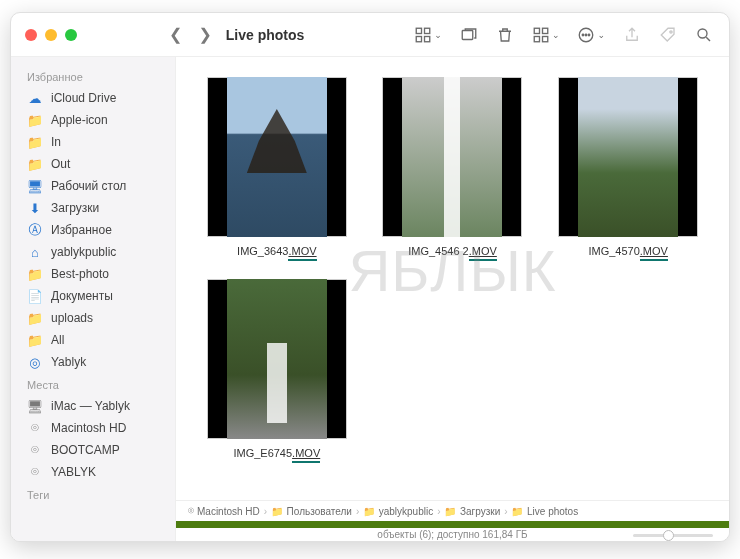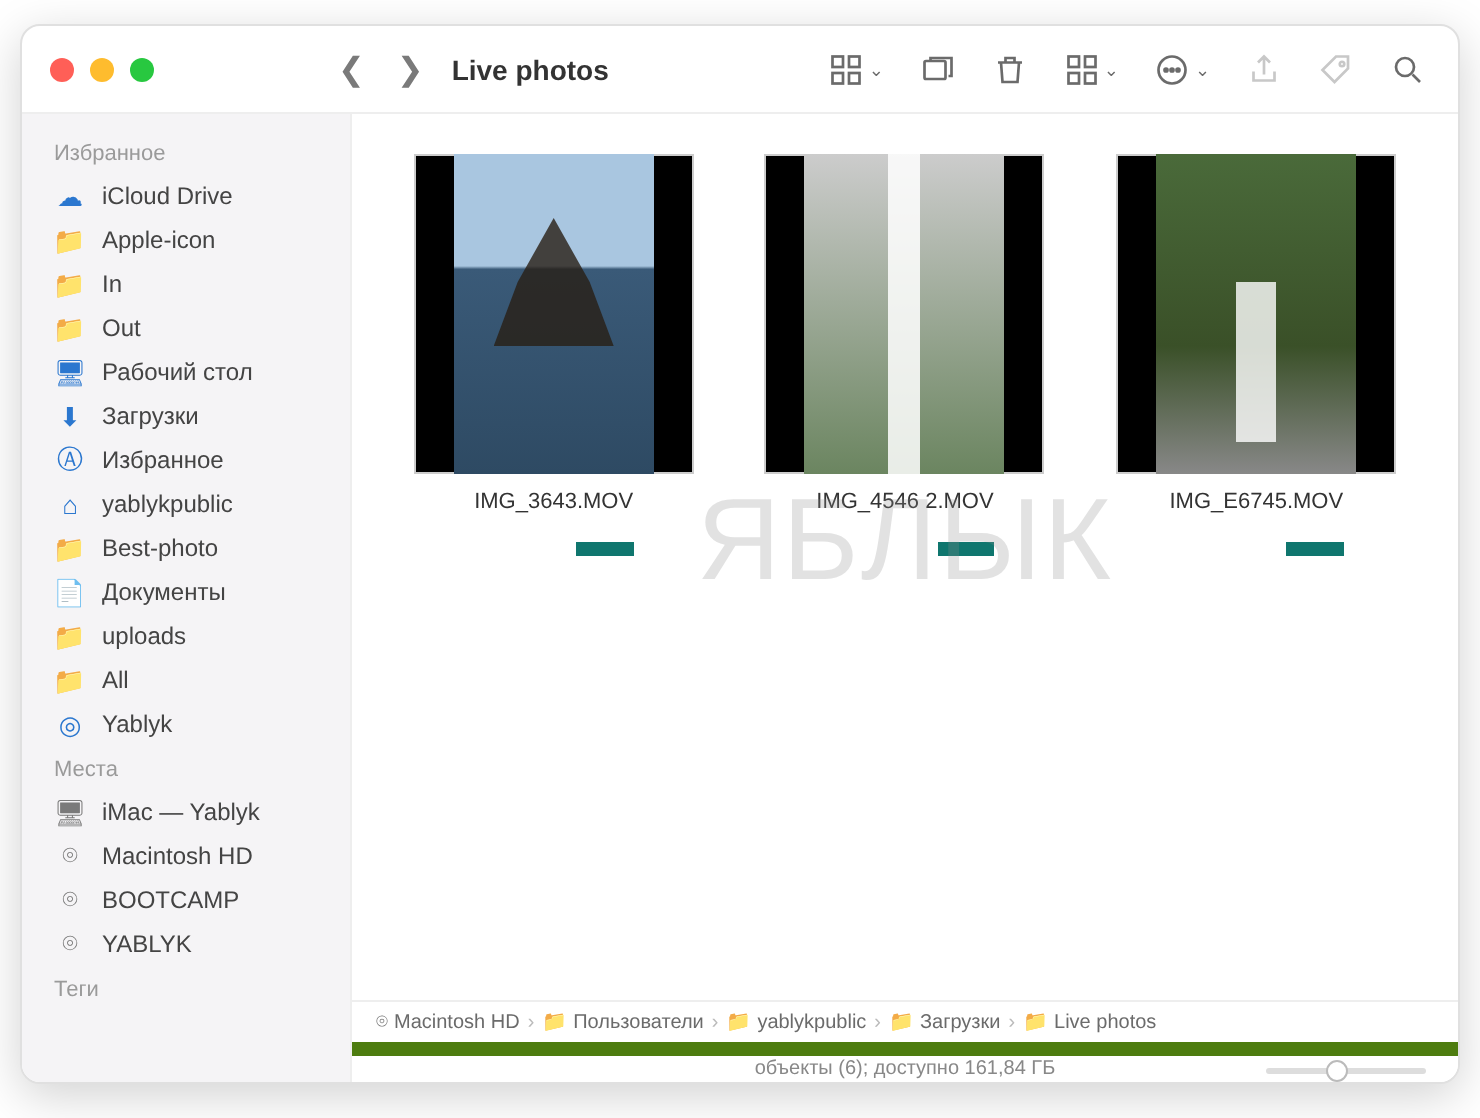--- a/index.html
+++ b/index.html
@@ -22,21 +22,21 @@
   .section-label { color: #9a9a9a; font-size: 11px; padding: 6px 12px 4px; font-weight: 500; }
   .sb-item { display: flex; align-items: center; gap: 8px; padding: 3px 12px; color: #444; cursor: pointer; border-radius: 4px; }
   .sb-icon { width: 16px; height: 16px; display: flex; align-items: center; justify-content: center; color: #2b77cf; font-size: 13px; }
   .sb-icon.gray { color: #7a7a7a; }
   .content { flex: 1; display: flex; flex-direction: column; background: #fff; position: relative; }
   .grid { flex: 1; display: grid; grid-template-columns: repeat(3, 1fr); gap: 22px 30px; padding: 20px 28px 10px; align-content: start; }
   .item { display: flex; flex-direction: column; align-items: center; gap: 8px; }
   .thumb { width: 140px; height: 160px; background: #000; display: flex; align-items: center; justify-content: center; border: 1px solid #ccc; }
   .thumb .img { width: 100px; height: 160px; }
   .filename { font-size: 11px; color: #333; position: relative; }
-  .ext-underline { border-bottom: 7px solid #0f766e; padding-bottom: 14px; }
+  .ext-underline { border-bottom: 2px solid #0f766e; padding-bottom: 2px; text-decoration: underline; }
   .pathbar { border-top: 1px solid #eee; padding: 4px 12px; font-size: 10px; color: #6b6b6b; display: flex; align-items: center; gap: 4px; }
   .pathbar .crumb { display: flex; align-items: center; gap: 3px; }
   .pathbar .sep { color: #bbb; }
   .statusbar { border-top: 7px solid #4d7c0f; padding: 4px 12px; font-size: 10px; color: #888; text-align: center; position: relative; height: 20px; display: flex; align-items: center; justify-content: center; }
   .slider { position: absolute; right: 16px; top: 6px; width: 80px; height: 3px; background: #ddd; border-radius: 2px; }
   .slider .knob { width: 11px; height: 11px; background: #fff; border: 1px solid #bbb; border-radius: 50%; position: absolute; top: -4px; left: 30px; }
   .watermark { position: absolute; top: 44%; left: 50%; transform: translate(-50%,-50%); font-size: 58px; color: rgba(140,140,140,0.25); font-weight: 400; pointer-events: none; letter-spacing: 1px; z-index:5;}
   
   .ship { background: linear-gradient(to bottom, #a9c6e0 35%, #3a5a78 36%, #2e4a63 100%); position: relative; }
   .ship::after { content:""; position:absolute; top:20%; left:20%; width:60%; height:40%; background:rgba(40,30,20,0.8); clip-path: polygon(50% 0, 80% 50%, 100% 100%, 0 100%, 20% 50%); }
@@ -209,20 +209,26 @@
             <div class="filename"><span>IMG_3643</span><span class="ext-underline">.MOV</span></div>
           </div>
           <div class="item">
             <div class="thumb">
               <div class="img wf1"></div>
             </div>
             <div class="filename"><span>IMG_4546 2</span><span class="ext-underline">.MOV</span></div>
           </div>
           <div class="item">
             <div class="thumb">
+              <div class="img mtn"></div>
+            </div>
+            <div class="filename"><span>IMG_4570</span><span class="ext-underline">.MOV</span></div>
+          </div>
+          <div class="item">
+            <div class="thumb">
               <div class="img wf3"></div>
             </div>
             <div class="filename"><span>IMG_E6745</span><span class="ext-underline">.MOV</span></div>
           </div>
         </div>
 
       <div class="pathbar" id="pathbar">
           <span class="crumb">
             <span style="font-size: 10px;">⌾</span>
             <span>Macintosh HD</span>

